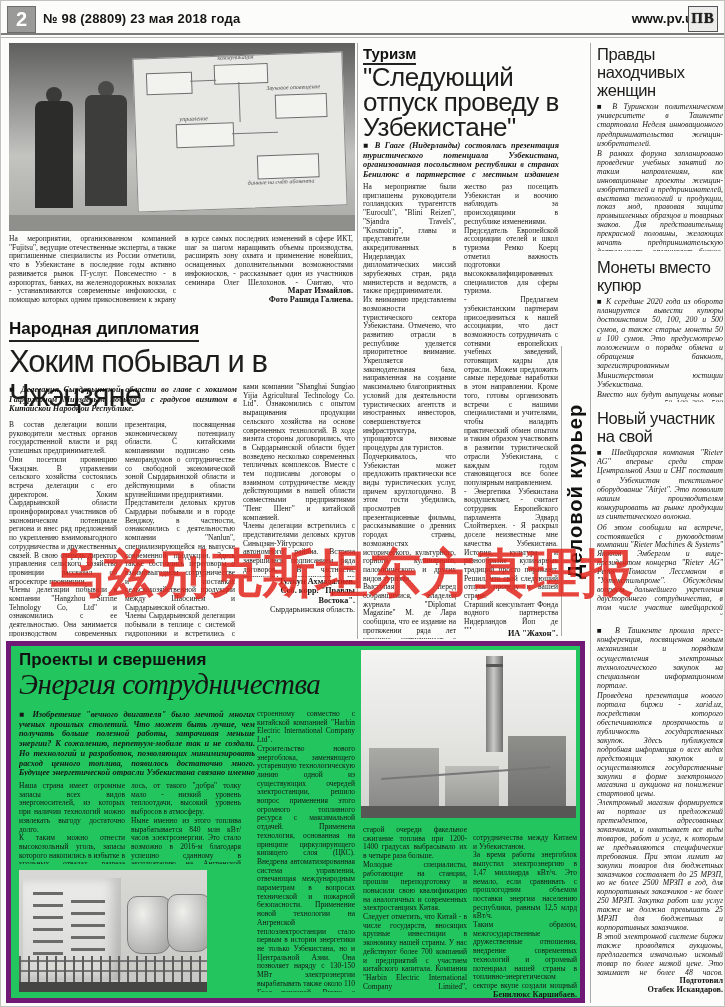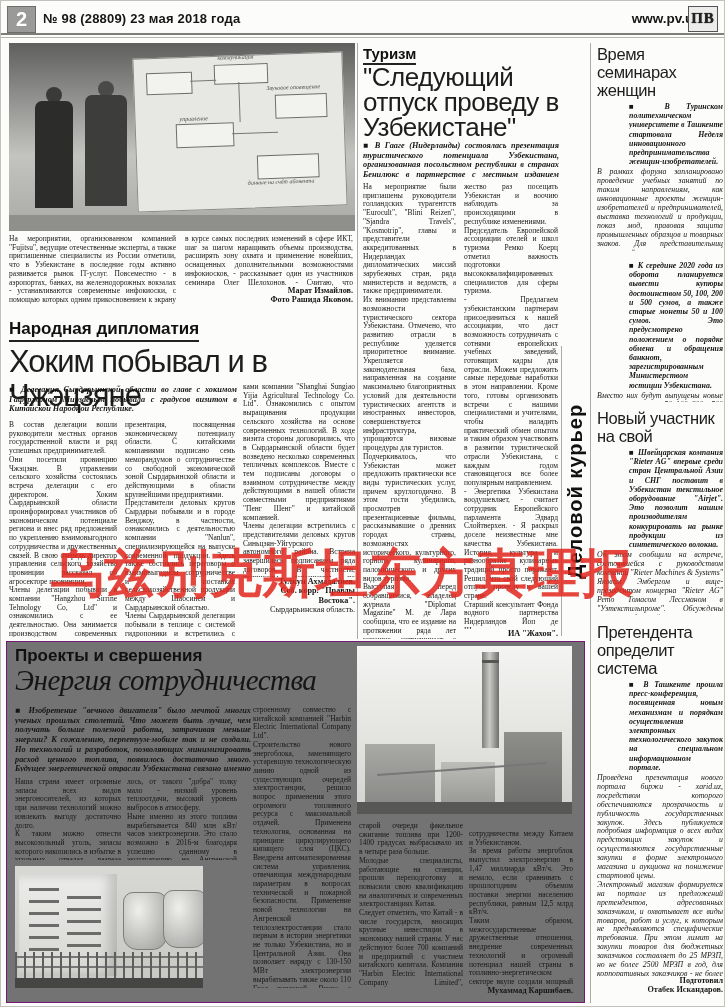--- a/index.html
+++ b/index.html
@@ -20,21 +20,21 @@
   .issue{left:42px;top:10px;font:bold 13px "Liberation Sans",sans-serif;letter-spacing:.2px;}
   .site{top:10px;right:24px;font:bold 13.5px "Liberation Sans",sans-serif;}
   .pvlogo{top:5px;right:6px;width:28px;height:24px;background:#ececea;border:1px solid #555;
           font:bold 15px/22px "Liberation Serif",serif;text-align:center;color:#222;
           text-shadow:0 0 1px #000;letter-spacing:1px;}
   
   .dip-head{font-family:"Liberation Sans",sans-serif;font-weight:400;font-size:31px;letter-spacing:-1px;line-height:34px;color:#1d1d1d;}
   .tour-head{font-family:"Liberation Sans",sans-serif;font-weight:300;font-size:26px;line-height:25px;letter-spacing:-.5px;color:#1d1d1d;}
   .sb-title{font-family:"Liberation Sans",sans-serif;font-weight:400;font-size:16.5px;line-height:18px;letter-spacing:-.4px;color:#1d1d1d;}
   .proj-head{font-family:"Liberation Serif",serif;font-weight:400;font-size:29px;letter-spacing:-.5px;color:#151515;font-style:italic;}
-  .sb-lead{font-weight:bold;font-style:italic;font-size:7.9px;line-height:9.2px;text-align:justify;white-space:pre-line;overflow:hidden;margin-left:32px;}
+  .sb-lead{font-weight:normal;font-style:italic;font-size:7.9px;line-height:9.2px;text-align:justify;white-space:pre-line;overflow:hidden;}
   .sb-body{font-style:italic;font-size:7.8px;line-height:8.9px;text-align:justify;white-space:pre-line;overflow:hidden;}
   .vband{writing-mode:vertical-rl;transform:rotate(180deg);
          font:bold 20px "Liberation Sans",sans-serif;letter-spacing:1px;color:#111;
          display:flex;align-items:center;justify-content:center;}
   
   .photo{overflow:hidden;}
   .ph1{background:linear-gradient(180deg,#5f5f5d 0%,#8b8b89 26%,#c3c3c0 60%,#a9a9a6 100%);}
   .ph1 .panel{position:absolute;right:10px;top:12px;width:208px;height:152px;background:#e7e7e4;
               border:1px solid #8a8a88;transform:rotate(-2deg);}
   .ph1 .panel i{position:absolute;font:italic 6px "Liberation Serif",serif;color:#4c4c4a;font-style:italic;}
@@ -53,21 +53,21 @@
   .phb .bldg{position:absolute;left:4px;top:8px;width:52%;height:84%;
              background:linear-gradient(180deg,#ececea,#d6d6d3);
              box-shadow:inset -8px 0 12px rgba(0,0,0,.18);}
   .phb .win{position:absolute;background:repeating-linear-gradient(180deg,#6b6b69 0 3px,transparent 3px 12px);}
   .phb .silo{position:absolute;width:42px;height:56px;border-radius:10px 10px 14px 14px;
              background:radial-gradient(ellipse at 35% 30%,#efefec,#9c9c9a);border:1px solid #7d7d7b;}
   .phb .rail{position:absolute;left:0;bottom:10px;width:100%;height:26px;
              background:repeating-linear-gradient(90deg,#5d5d5b 0 2px,transparent 2px 9px),
                         linear-gradient(180deg,transparent 4px,#777 4px 6px,transparent 6px 14px,#777 14px 16px,transparent 16px);}
   .phb .base{position:absolute;left:0;bottom:0;width:100%;height:10px;background:#454543;}
-  .redbox{left:5px;top:640px;width:579px;height:362px;border:1px solid #701a75;background:#737373;box-sizing:border-box;}
+  .redbox{left:5px;top:640px;width:579px;height:362px;border:5px solid #701a75;background:#22c55e;box-sizing:border-box;}
   .watermark{left:50px;top:542px;font-family:"DejaVu Sans",sans-serif;font-weight:700;
              font-size:52px;line-height:60px;letter-spacing:1px;color:#e2261c;opacity:.85;
              white-space:nowrap;z-index:60;pointer-events:none;}
   .underl{border-bottom:2px solid #222;padding-bottom:1px;display:inline-block;}
 </style>
 </head>
 <body>
 
 <div class="page">
 
@@ -108,21 +108,21 @@
     <div style="position:absolute;left:0;bottom:0;width:100%;height:16px;background:#8f8f8c"></div>
   </div>
 
   <div class="abs" style="left:8px;top:234px;width:167px;height:70px;overflow:hidden">
     <div class="small">На мероприятии, организованном компанией "Fujitsu", ведущие отечественные эксперты, а также приглашенные специалисты из России отметили, что в Узбекистане в последние годы активно развивается рынок IT-услуг. Повсеместно - в аэропортах, банках, на железнодорожных вокзалах - устанавливаются современные инфокиоски, с помощью которых одним прикосновением к экрану можно получать самую разнообразную информацию.
 - Участие в подобных семинарах дает нам возможность быть</div>
   </div>
   <div class="abs colwrap" style="left:184px;top:234px;width:168px;height:70px">
     <div class="txt small">в курсе самых последних изменений в сфере ИКТ, шаг за шагом наращивать объемы производства, расширять зону охвата и применение новейших, оснащенных дополнительными возможностями инфокиосков, - рассказывает один из участников семинара Олег Шелохонов. - Считаю, что производители оборудования, упрощающего доступ к услугам государственных и коммерческих организаций, не должны расслабляться, видя высокий спрос на продукцию. Активно продвигая свой товар, они могут ускорить процесс создания удобств гражданам.</div>
     <div class="by byline">Марат Измайлов.</div>
-    <div class="by byline">Фото Рашида Яковом.</div>
+    <div class="by byline">Фото Рашида Галиева.</div>
   </div>
 
   <div class="abs dip-head" style="left:8px;top:344px;width:346px">Хоким побывал и в Чжэцзяне</div>
   <div class="abs" style="left:8px;top:318px">
     <span class="sechead underl">Народная дипломатия</span>
   </div>
   <div class="abs lead" style="left:8px;top:384px;width:228px;height:30px">■ Делегация Сырдарьинской области во главе с хокимом Гафуржоном Мирзаевым побывала с градусов визитом в Китайской Народной Республике.</div>
   <div class="abs small" style="left:8px;top:420px;width:108px;height:216px">В состав делегации вошли руководители местных органов государственной власти и ряд успешных предпринимателей.
 Они посетили провинцию Чжэцзян. В управлении сельского хозяйства состоялась встреча делегации с его директором. Хоким Сырдарьинской области проинформировал участников об экономическом потенциале региона и внес ряд предложений по укреплению взаимовыгодного сотрудничества и дружественных связей. В свою очередь директор управления сельского хозяйства провинции рассказал об агросекторе провинции.
 Члены делегации побывали в компании "Hangzhou Sirrine Tehnology Co, Ltd" и ознакомились с ее деятельностью. Она занимается производством современных моделей электронно-вычислительного оборудования. Учитывая, что сегодня эта продукция крайне востребована, достигнута договоренность об открытии филиала компании в Сырдарьинской области.
@@ -154,44 +154,44 @@
 - Предлагаем узбекистанским партнерам присоединиться к нашей ассоциации, что даст возможность сотрудничать с сотнями европейских учебных заведений, готовящих кадры для отрасли. Можем предложить самые передовые наработки в этом направлении. Кроме того, готовы организовать встречи с нашими специалистами и учителями, чтобы наладить практический обмен опытом и таким образом участвовать в развитии туристической отрасли Узбекистана, с каждым годом становящегося все более популярным направлением.
 - Энергетика Узбекистана воодушевляет, - считает сотрудник Европейского парламента Эдвард Слойтверхен. - Я раскрыл доселе неизвестные мне качества Узбекистана. История, культура и разнообразие кулинарных традиций просто поражают. Решил, что свой следующий отпуск проведу в вашей стране.
 Старший консультант Фонда водного партнерства Нидерландов Йоп де Шуттер:
 - Сотрудничаю со странами Центральной Азии с 1994 года и благодаря этому имел возможность посещать Узбекистан множество раз. Он изумителен, а его народ - благороден, радушен. За последнее время вижу очень много позитивных изменений. Особенно это касается сферы туризма, раскрытия истинного потенциала страны, открытия ее миру. Свой следующий отпуск решил провести в Узбекистане вместе с супругой. Надеюсь, нам удастся проехать на высокоскоростном поезде, курсирующем между Ташкентом и Самаркандом, и насладиться гостеприимством узбекистанских друзей.</div>
     <div class="by byline">ИА "Жахон".</div>
   </div>
 
   <div class="abs vband" style="left:561px;top:345px;width:27px;height:290px">Деловой курьер</div>
 
   <div class="abs" style="left:596px;top:44px;width:126px;height:206px;overflow:hidden">
-    <div class="sb-title">Время семинарах женщин</div>
+    <div class="sb-title">Правды находчивых женщин</div>
     <div class="sb-lead" style="margin-top:3px">■ В Туринском политехническом университете в Ташкенте стартовала Неделя инновационного предпринимательства женщин-изобретателей.</div>
     <div class="sb-body" style="margin-top:2px">В рамках форума запланировано проведение учебных занятий по таким направлениям, как инновационные проекты женщин-изобретателей и предпринимателей, выставка технологий и продукции, показ мод, правовая защита промышленных образцов и товарных знаков. Для представительниц прекрасной половины, желающих начать предпринимательскую деятельность, организуют бизнес-семинары. Опытные предприниматели проведут показательные практические занятия и беседы за "круглыми столами". В завершение Недели участники проведут презентации по бизнес-проектам, подготовленным на основе накопленных опыта и навыков. Самых активных и находчивых наградят сертификатами.
 В рамках прошедших семинаров участники ознакомились с порядком составления бизнес-плана, возможностями и льготами, созданными в нашей стране для предпринимательской деятельности.
 На мероприятии выступила заместитель Премьер-министра Республики Узбекистан, председатель Комитета женщин Т. Нарбаева.</div>
   </div>
 
   <div class="abs" style="left:596px;top:257px;width:126px;height:144px;overflow:hidden">
+    <div class="sb-title">Монеты вместо купюр</div>
     <div class="sb-lead" style="margin-top:3px">■ К середине 2020 года из оборота планируется вывести купюры достоинством 50, 100, 200 и 500 сумов, а также старые монеты 50 и 100 сумов. Это предусмотрено положением о порядке обмена и обращения банкнот, зарегистрированным Министерством юстиции Узбекистана.</div>
     <div class="sb-body" style="margin-top:2px">Вместо них будут выпущены новые монеты номиналом 50, 100, 200 и 500 сумов образца 2018 года. Изготовленные в 2011 году 500-сумовые монеты останутся в обращении.
 Всем коммерческим банкам и их филиалам поручено принимать вышедшие из обращения купюры и монеты без каких-либо ограничений и дополнительных плат со стороны населения, а также комиссий. Граждане на основе заявления могут потребовать зачислить сумму на пластиковую карту.</div>
   </div>
 
   <div class="abs" style="left:596px;top:408px;width:126px;height:206px;overflow:hidden">
     <div class="sb-title">Новый участник на свой</div>
     <div class="sb-lead" style="margin-top:3px">■ Швейцарская компания "Rieter AG" впервые среди стран Центральной Азии и СНГ поставит в Узбекистан текстильное оборудование "Airjet". Это позволит нашим производителям конкурировать на рынке продукции из синтетического волокна.</div>
     <div class="sb-body" style="margin-top:2px">Об этом сообщили на встрече, состоявшейся с руководством компании "Rieter Machines &amp; Systems" Яковом Эмбергом и вице-президентом концерна "Rieter AG" Рето Томасом Лессманом в "Узтекстильпроме". Обсуждены вопросы дальнейшего укрепления двустороннего сотрудничества, в том числе участие швейцарской компании в реализуемых в нашей стране инвестиционных проектах.
 "Airjet" - это аэродинамическая прядильная машина новой конструкции со скоростью выпуска 500 метров в минуту. Она обеспечивает переработку полиэфирного волокна.
 Руководитель "Rieter Machines &amp; Systems" сообщил о готовности разработки специальной программы обучения молодых инженеров из Узбекистана на своих компаниях в Швейцарии, Германии, КНР, Индии и Узбекистане.
 При участии швейцарских партнеров уже реализован ряд проектов в сфере текстильного машиностроения, позволивших Узбекистану войти в список стран-производителей технологического оборудования.</div>
   </div>
 
   <div class="abs colwrap" style="left:596px;top:622px;width:126px;height:372px">
-    <div class="sb-title">Претендента определит система</div>
     <div class="sb-lead" style="margin-top:3px;flex:0 0 auto">■ В Ташкенте прошла пресс-конференция, посвященная новым механизмам и порядкам осуществления электронных технологического закупок на специальном информационном портале.</div>
     <div class="txt sb-body" style="margin-top:2px">Проведена презентация нового портала биржи - xarid.uz, посредством которого обеспечиваются прозрачность и публичность государственных закупок. Здесь публикуется подробная информация о всех видах предстоящих закупок и осуществляются государственные закупки в форме электронного магазина и аукциона на понижение стартовой цены.
 Электронный магазин формируется на портале из предложений претендентов, адресованных заказчикам, и охватывает все виды товаров, работ и услуг, к которым не предъявляются специфические требования. При этом лимит на закупки товаров для бюджетных заказчиков составляет до 25 МРЗП, но не более 2500 МРЗП в год, для корпоративных заказчиков - не более 250 МРЗП. Закупка работ или услуг также не должна превышать 25 МРЗП для бюджетных и корпоративных заказчиков.
 В этой электронной системе биржи также проводятся аукционы, предлагается изначально искомый товар по более низкой цене. Это занимает не более 48 часов. Победитель торгов определяется в автоматическом режиме посредством сопоставления поступивших ценовых предложений. Договор между заказчиком и поставщиком формируется в электронной форме в персональном кабинете клиента.
 Закупка посредством электронного аукциона также осуществляется на портале биржи в режиме онлайн путем поэтапного снижения цены. Этот вид закупки применяется относительно товаров, которые обладают стандартными свойствами, а также не требует оценки и сопоставления их характеристик.
 Заказчик размещает свою заявку на портале за десять дней до даты определения победителя аукциона. Аукцион считается состоявшимся, если в нем участвовали не менее двух претендентов.
 Система признает победителем торгов претендента, подавшего наименее низкую цену. Наименование победителя отображается на портале, который в автоматическом режиме фиксирует совершенную сделку, формирует договор в персональных кабинетах между заказчиком и победителем торгов.</div>
     <div class="by byline">Подготовил</div>
     <div class="by byline">Отабек Искандаров.</div>
   </div>
@@ -217,21 +217,21 @@
     <div class="abs small" style="left:246px;top:64px;width:98px;height:282px">строенному совместно с китайской компанией "Harbin Electric International Company Ltd".
 Строительство нового энергоблока, заменяющего устаревшую технологическую линию одной из существующих очередей электростанции, решило вопрос применения этого огромного топливного ресурса с максимальной отдачей. Применена технология, основанная на принципе циркулирующего кипящего слоя (ЦКС). Внедрена автоматизированная система управления, отвечающая международным параметрам в вопросах технической и пожарной безопасности. Применение новой технологии на Ангренской теплоэлектростанции стало первым в истории энергетики не только Узбекистана, но и Центральной Азии. Она позволяет наряду с 130-150 МВт электроэнергии вырабатывать также около 110 Гкал тепловой. Вкупе с существующей очередью ТЭС общая выработка электроэнергии составляет 1,05 млрд кВт/ч.
 Сжигание высокозольного угля, от которого в обычных условиях уровень выбросов в атмосферу весьма значителен, благодаря технологии ЦКС становится не только безопасным, но и выгодным. Здесь установлен современный электрофильтр, удерживающий вредные выбросы. Сжигание угля при низкой температуре 850 градусов весьма эффективно подавляет выделение в атмосферу оксидов азота и серы. Для сравнения: применяемое на</div>
     <div class="abs small" style="left:352px;top:180px;width:104px;height:166px">старой очереди факельное сжигание топлива при 1200-1400 градусах выбрасывало их в четыре раза больше.
 Молодые специалисты, работающие на станции, прошли переподготовку и повысили свою квалификацию на аналогичных и современных электростанциях Китая.
 Следует отметить, что Китай - в числе государств, вносящих крупные инвестиции в экономику нашей страны. У нас действуют более 700 компаний и предприятий с участием китайского капитала. Компания "Harbin Electric International Company Limited", реализовавшая проект, является одной из ведущих в КНР. Успешная сдача этого проекта сыграла активную стимулирующую роль для развития торгово-экономического</div>
     <div class="abs colwrap" style="left:462px;top:188px;width:104px;height:166px">
       <div class="txt small">сотрудничества между Китаем и Узбекистаном.
 За время работы энергоблок выпустил электроэнергию в 1,47 миллиарда кВт/ч. Это немало, если сравнивать с прошлогодним объемом поставки энергии населению республики, равным 12,5 млрд кВт/ч.
 Таким образом, межгосударственные дружественные отношения, внедрение современных технологий и огромный потенциал нашей страны в топливно-энергетическом секторе вкупе создали мощный плацдарм для решения проблемы с нехваткой электроэнергии в крупнейшем промышленном узле страны - Ташкентской области, в частности, в СЭЗ "Ангрен", где расположены десятки энергоемких производств.</div>
-      <div class="by byline">Мухаммад Каршибаев.</div>
+      <div class="by byline">Бенилюкс Каршибаев.</div>
     </div>
 
     <div class="abs photo phb" style="left:8px;top:224px;width:188px;height:122px">
       <div class="bldg"></div>
       <div class="win" style="left:14px;top:22px;width:30px;height:70px"></div>
       <div class="win" style="left:52px;top:30px;width:34px;height:62px"></div>
       <div class="silo" style="left:108px;top:26px"></div>
       <div class="silo" style="left:148px;top:24px"></div>
       <div class="rail"></div>
       <div class="base"></div>

